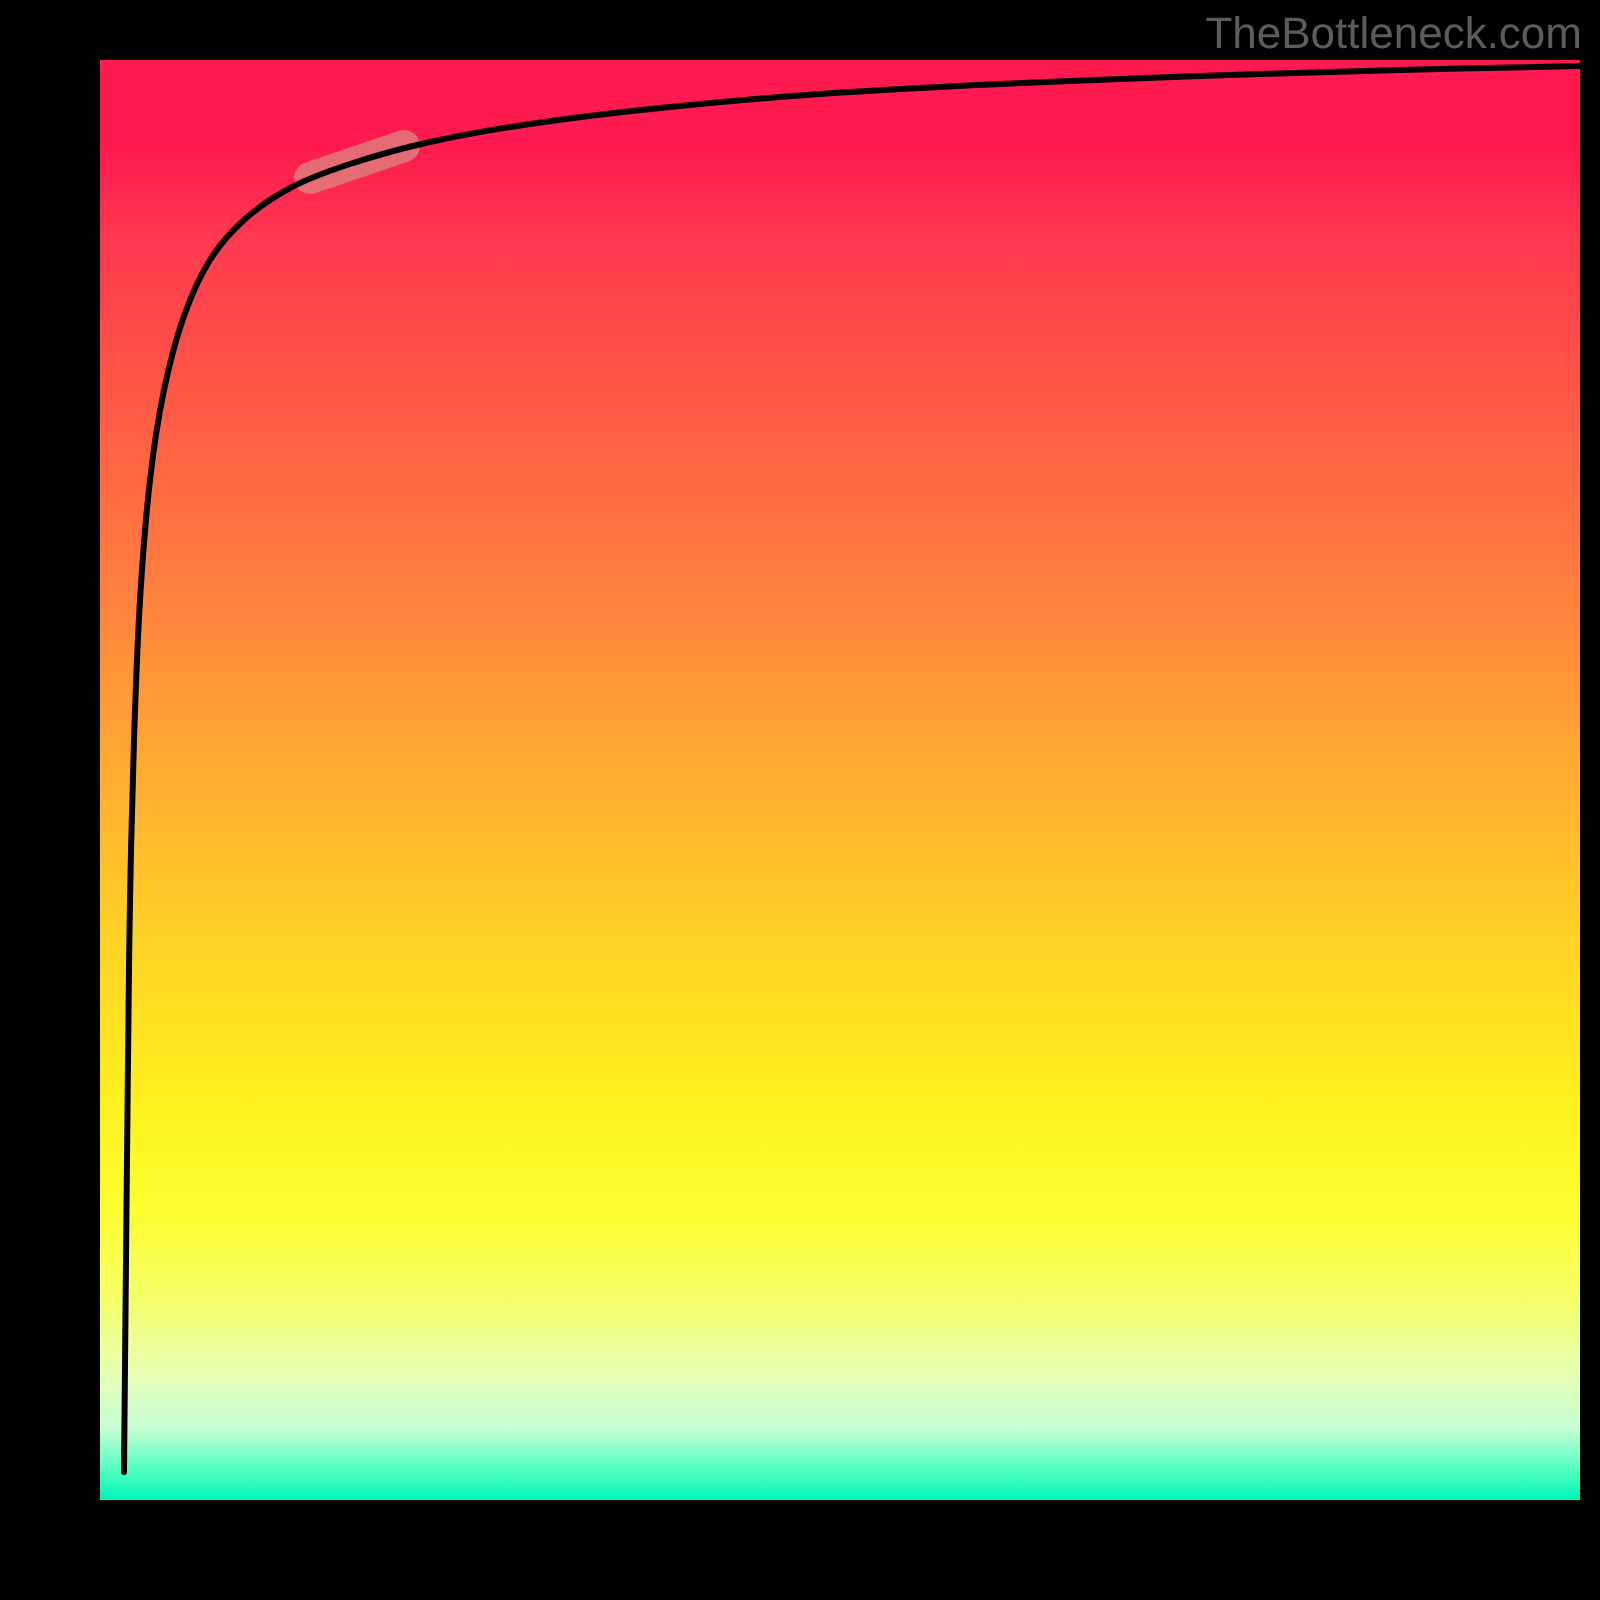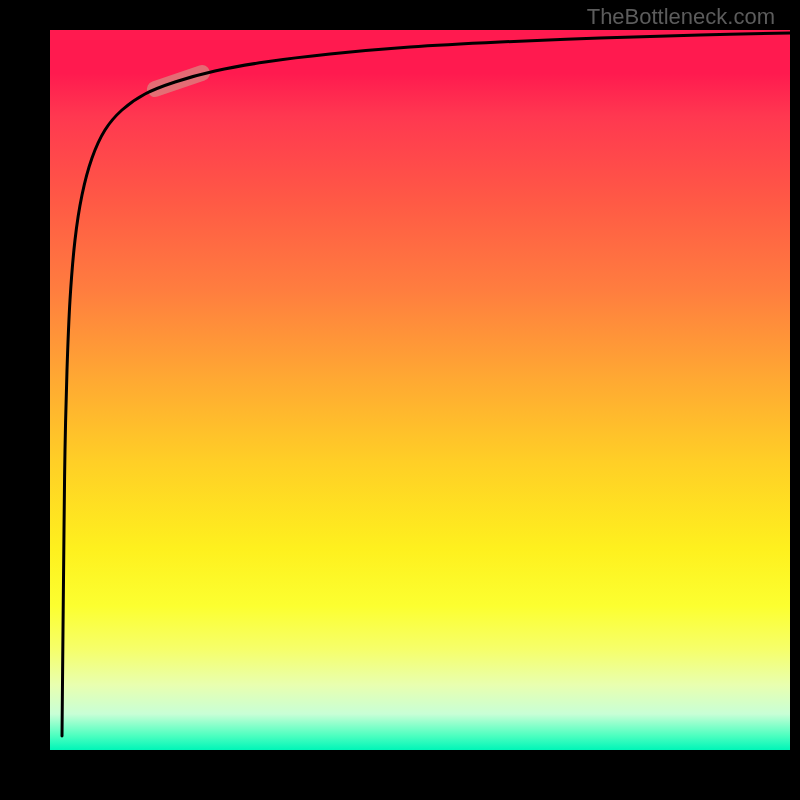--- a/index.html
+++ b/index.html
@@ -15,21 +15,21 @@
     position: absolute;
     left: 0;
     top: 0;
     width: 800px;
     height: 800px;
     background: #000;
   }
   .watermark {
     position: absolute;
     top: 4px;
-    right: 25px;
+    right: 9px;
     color: #5c5c5c;
     font-size: 22px;
     font-weight: 400;
     letter-spacing: 0px;
     user-select: none;
   }
   .plot-area {
     position: absolute;
     left: 50px;
     top: 30px;

